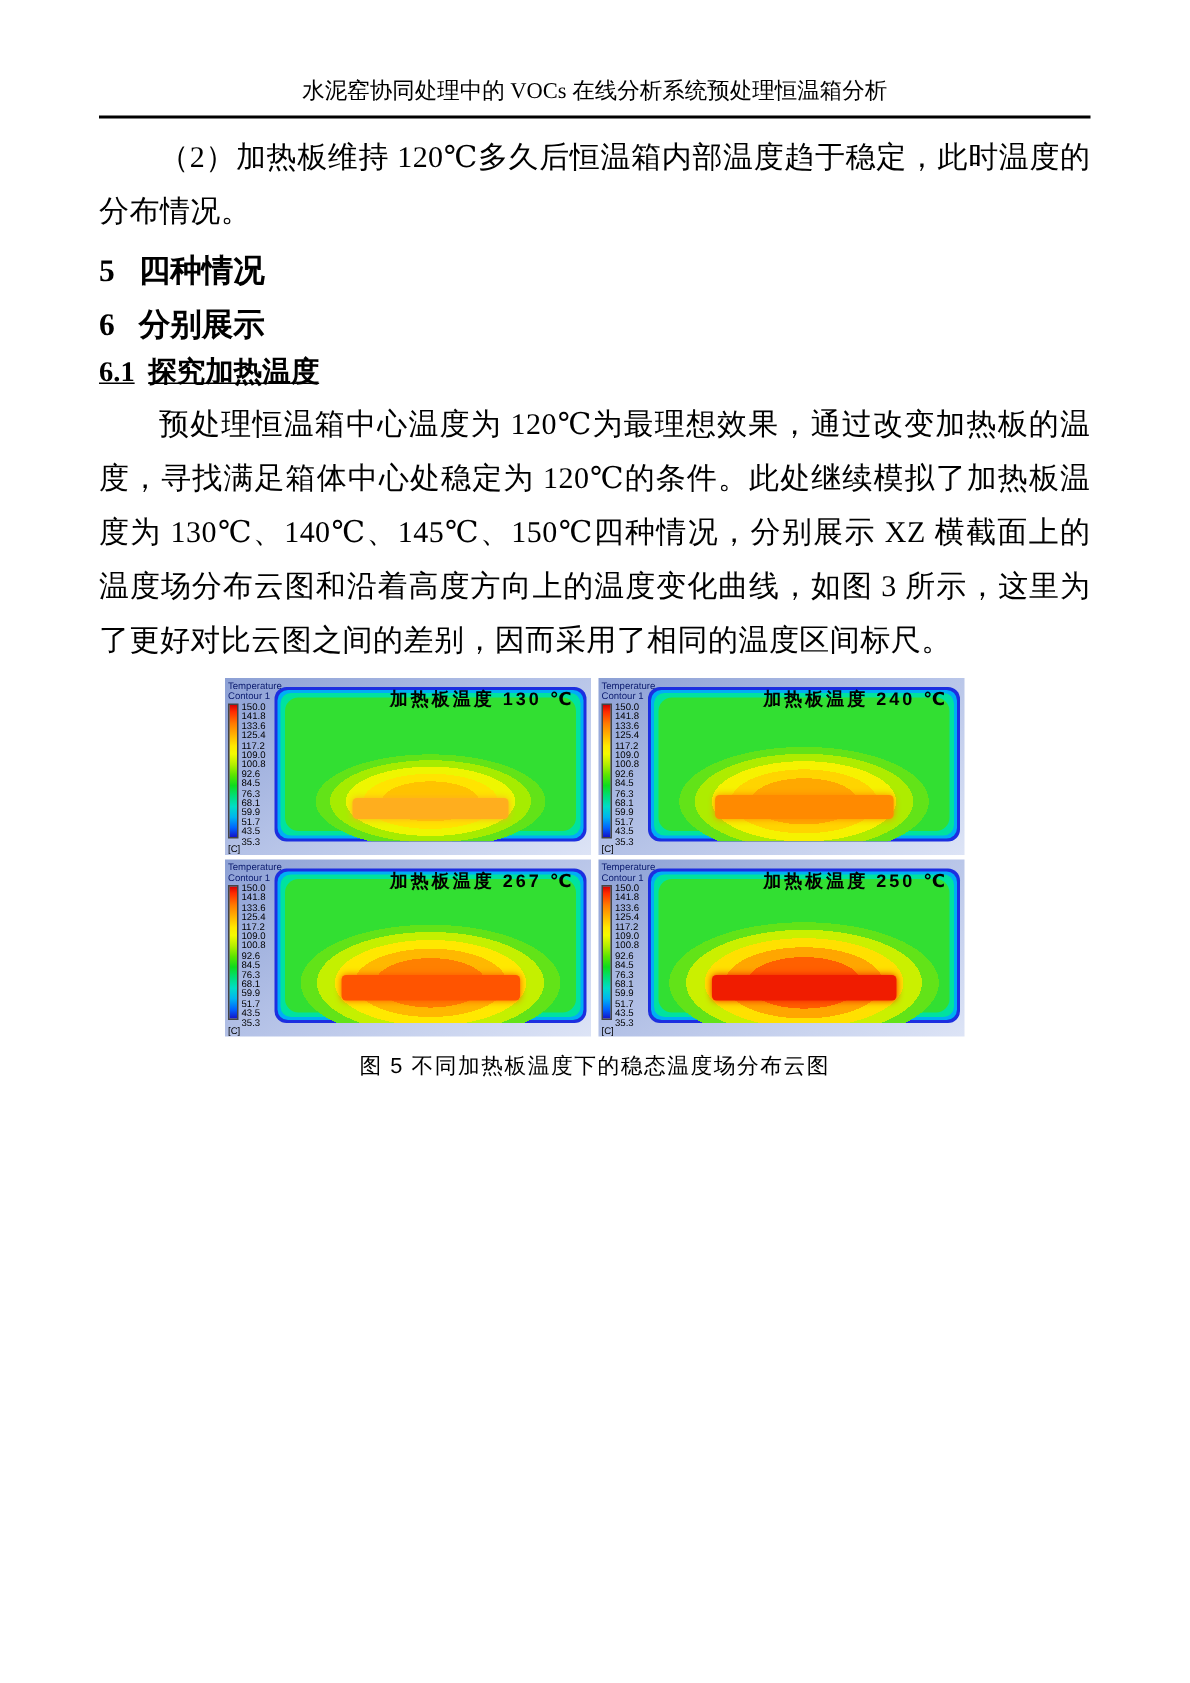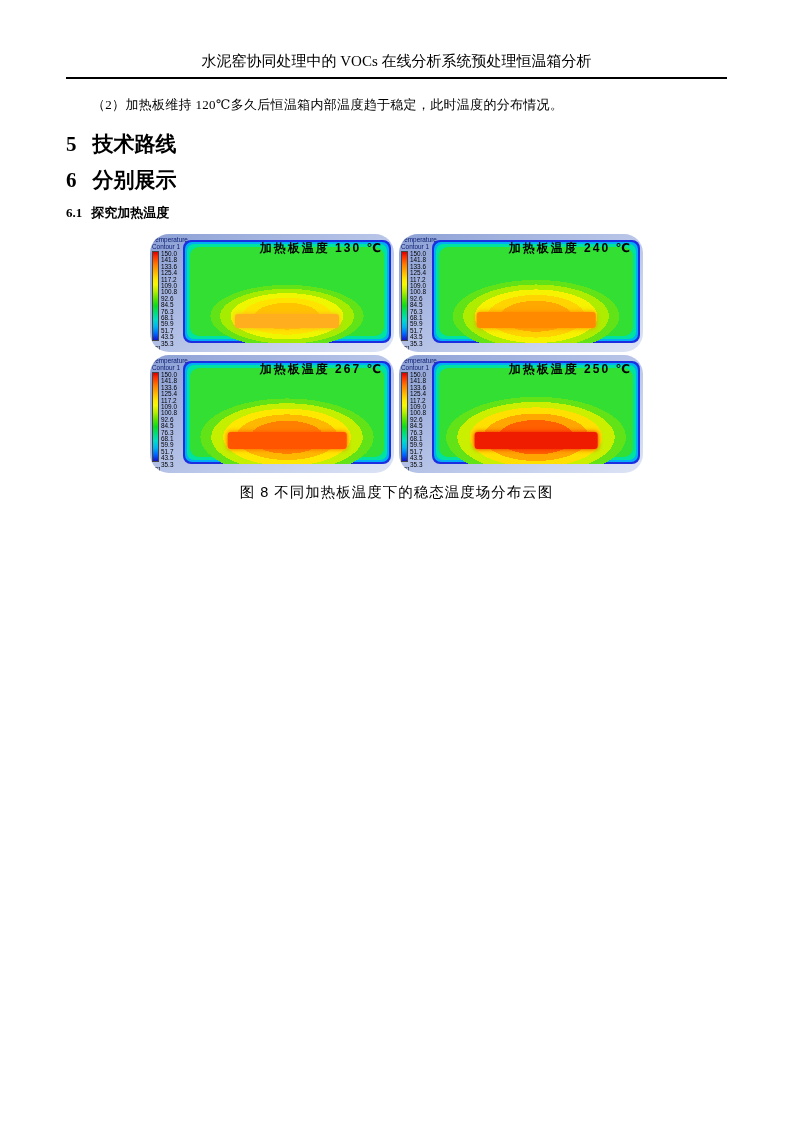--- a/index.html
+++ b/index.html
@@ -21,59 +21,59 @@
     text-align: center;
     font-size: 15px;
     line-height: 22px;
     padding-bottom: 5px;
     border-bottom: 2px solid #000;
   }
 
   
   .body-text { margin-top: 8px; }
   .body-p {
-    font-size: 13px;
+    font-size: 20px;
     line-height: 36px;
     text-align: justify;
     text-indent: 2em;
     letter-spacing: 0.3px;
   }
 
   
   .h1 {
     display: flex; align-items: baseline;
     font-size: 21px; font-weight: bold;
     margin: 6px 0 4px 0;
     line-height: 30px;
     font-family: "Liberation Serif", "DejaVu Serif", serif;
   }
   .h1 .h-num { margin-right: 16px; }
   .h2 {
     display: flex; align-items: flex-end;
-    font-size: 13px; font-weight: bold;
+    font-size: 19px; font-weight: bold;
     margin: 4px 0 2px 0;
     line-height: 28px;
+    text-decoration: underline;
   }
   .h2 .h-num { margin-right: 9px; }
 
   
   .figure-grid {
     display: grid;
     grid-template-columns: repeat(2, 244px);
     gap: 3px 5px;
     justify-content: center;
     margin-top: 7px;
   }
   .plot {
     position: relative;
     width: 244px; height: 118px;
     background: linear-gradient(150deg, #8ca0d5 0%, #b2c0e6 45%, #dde4f6 100%);
     overflow: hidden;
     font-family: "Liberation Sans", "DejaVu Sans", sans-serif;
-    border-radius: 19px;
   }
   .legend { position: absolute; left: 2px; top: 2px; bottom: 2px; width: 31px; z-index: 4; }
   .legend-title { font-size: 6.4px; line-height: 7px; color: #0a1a6e; white-space: nowrap; }
   .legend-flex { display: flex; margin-top: 1px; }
   .colorbar {
     width: 7px; height: 90px;
     border: 0.5px solid #444;
     background: linear-gradient(180deg,
       #d40000 0%, #ff2a00 5%, #ff7a00 14%, #ffb400 23%, #ffe800 31%,
       #f4fa00 37%, #b4ee00 45%, #5ce400 53%, #0edc1e 61%, #00de7a 69%,
@@ -143,31 +143,32 @@
 
     <div class="header">
       <span>水泥窑协同处理中的 VOCs 在线分析系统预处理恒温箱分析</span>
     </div>
 
     <div class="body-text">
       <p class="body-p">（2）加热板维持 120℃多久后恒温箱内部温度趋于稳定，此时温度的分布情况。</p>
 
       <div class="h1">
         <span class="h-num">5</span>
-        <span>技术路线</span>
+        <span>四种情况</span>
       </div>
 
       <div class="h1">
         <span class="h-num">6</span>
         <span>分别展示</span>
       </div>
       <div class="h2">
         <span class="h-num">6.1</span>
         <span>探究加热温度</span>
       </div>
+      <p class="body-p">预处理恒温箱中心温度为 120℃为最理想效果，通过改变加热板的温度，寻找满足箱体中心处稳定为 120℃的条件。此处继续模拟了加热板温度为 130℃、140℃、145℃、150℃四种情况，分别展示 XZ 横截面上的温度场分布云图和沿着高度方向上的温度变化曲线，如图 3 所示，这里为了更好对比云图之间的差别，因而采用了相同的温度区间标尺。</p>
     </div>
 
     <div class="figure-grid">
 
       <div class="plot" style="--plate: #ffae1e; --b1: #ffc300; --b2: #ffe400; --b3: #eef600; --b4: #a6ec00; --hx: 46%; --hy: 38%; --pw: 50%; --ph: 13%;">
         <div class="legend">
           <div class="legend-title">
             <div>Temperature</div>
             <div>Contour 1</div>
           </div>
@@ -312,21 +313,21 @@
           <div class="ring-cyan"></div>
           <div class="ring-aqua"></div>
           <div class="ring-green"></div>
           <div class="halo"></div>
           <div class="plate"></div>
         </div>
       </div>
 
     </div>
 
-    <div class="figure-caption">图 8  不同加热板温度下的稳态温度场分布云图</div>
+    <div class="figure-caption">图 5  不同加热板温度下的稳态温度场分布云图</div>
   </div>
 
   <div class="footer">
     <div class="footer-bar"></div>
     <div class="footer-row">
       <div class="page-num">56</div>
       <div class="issue">2022.No.4</div>
     </div>
   </div>
 </div>

